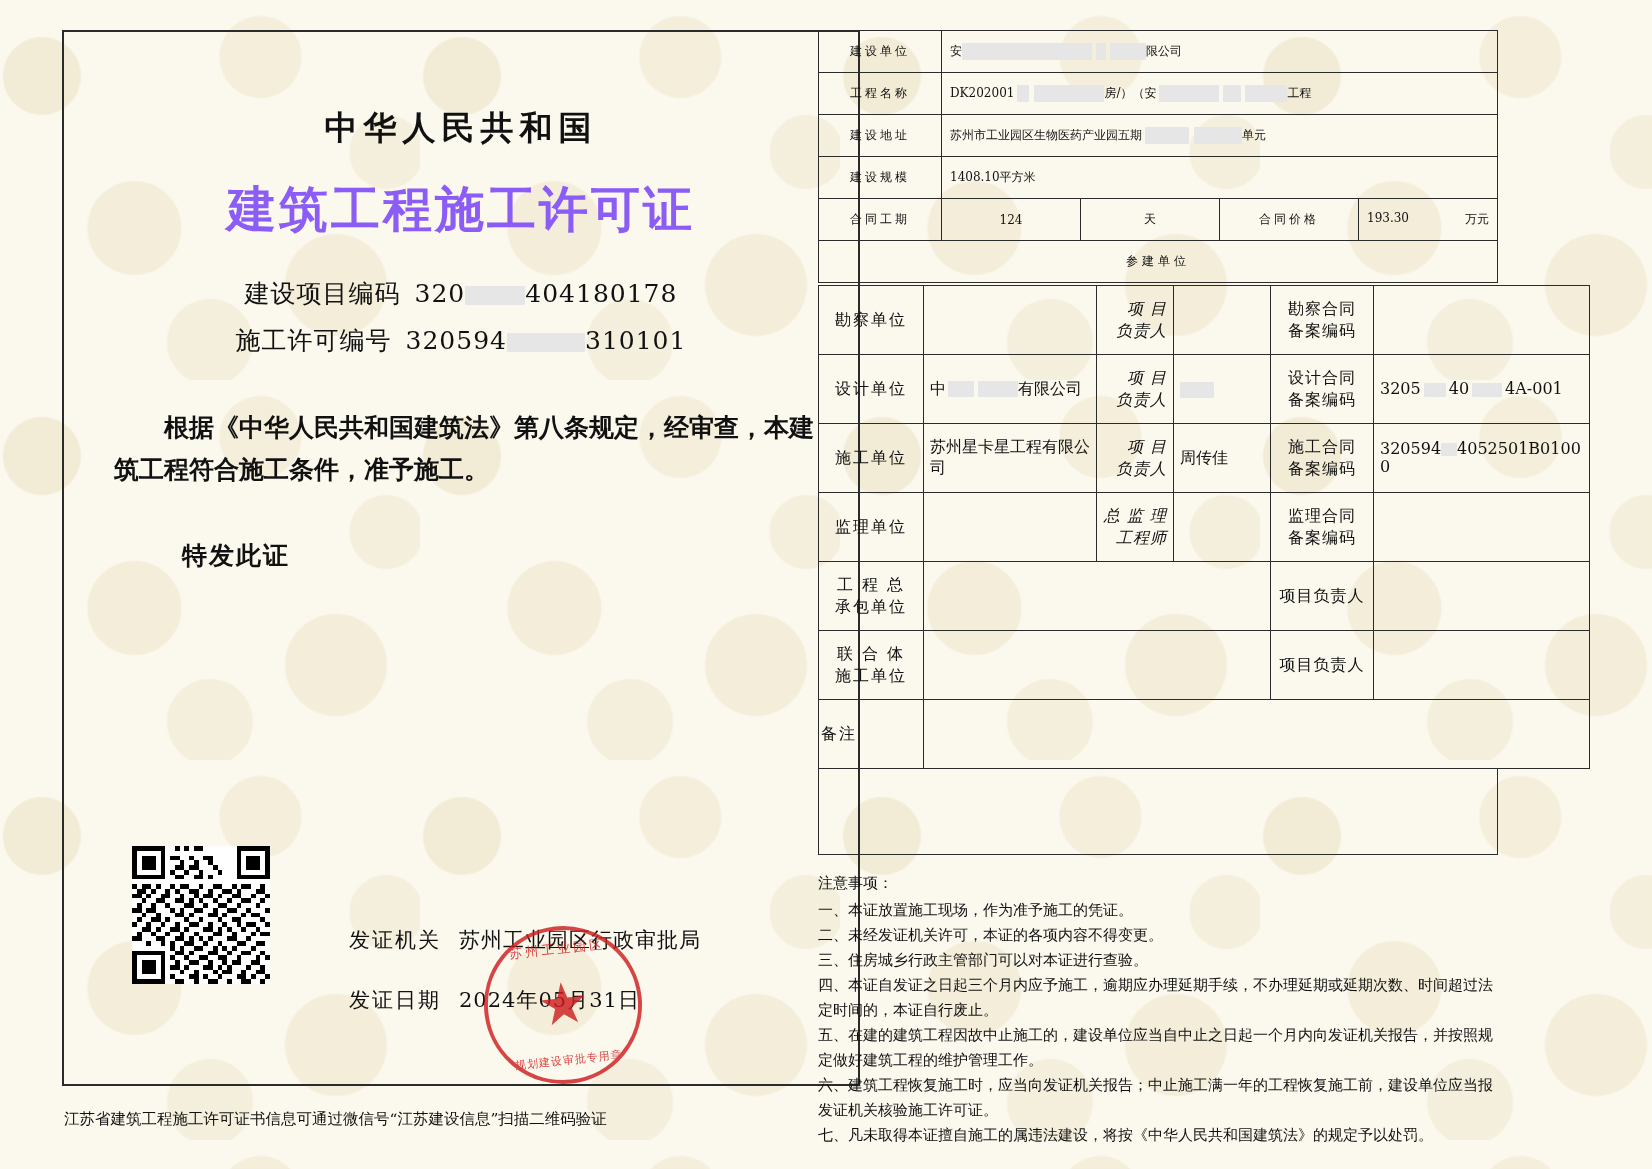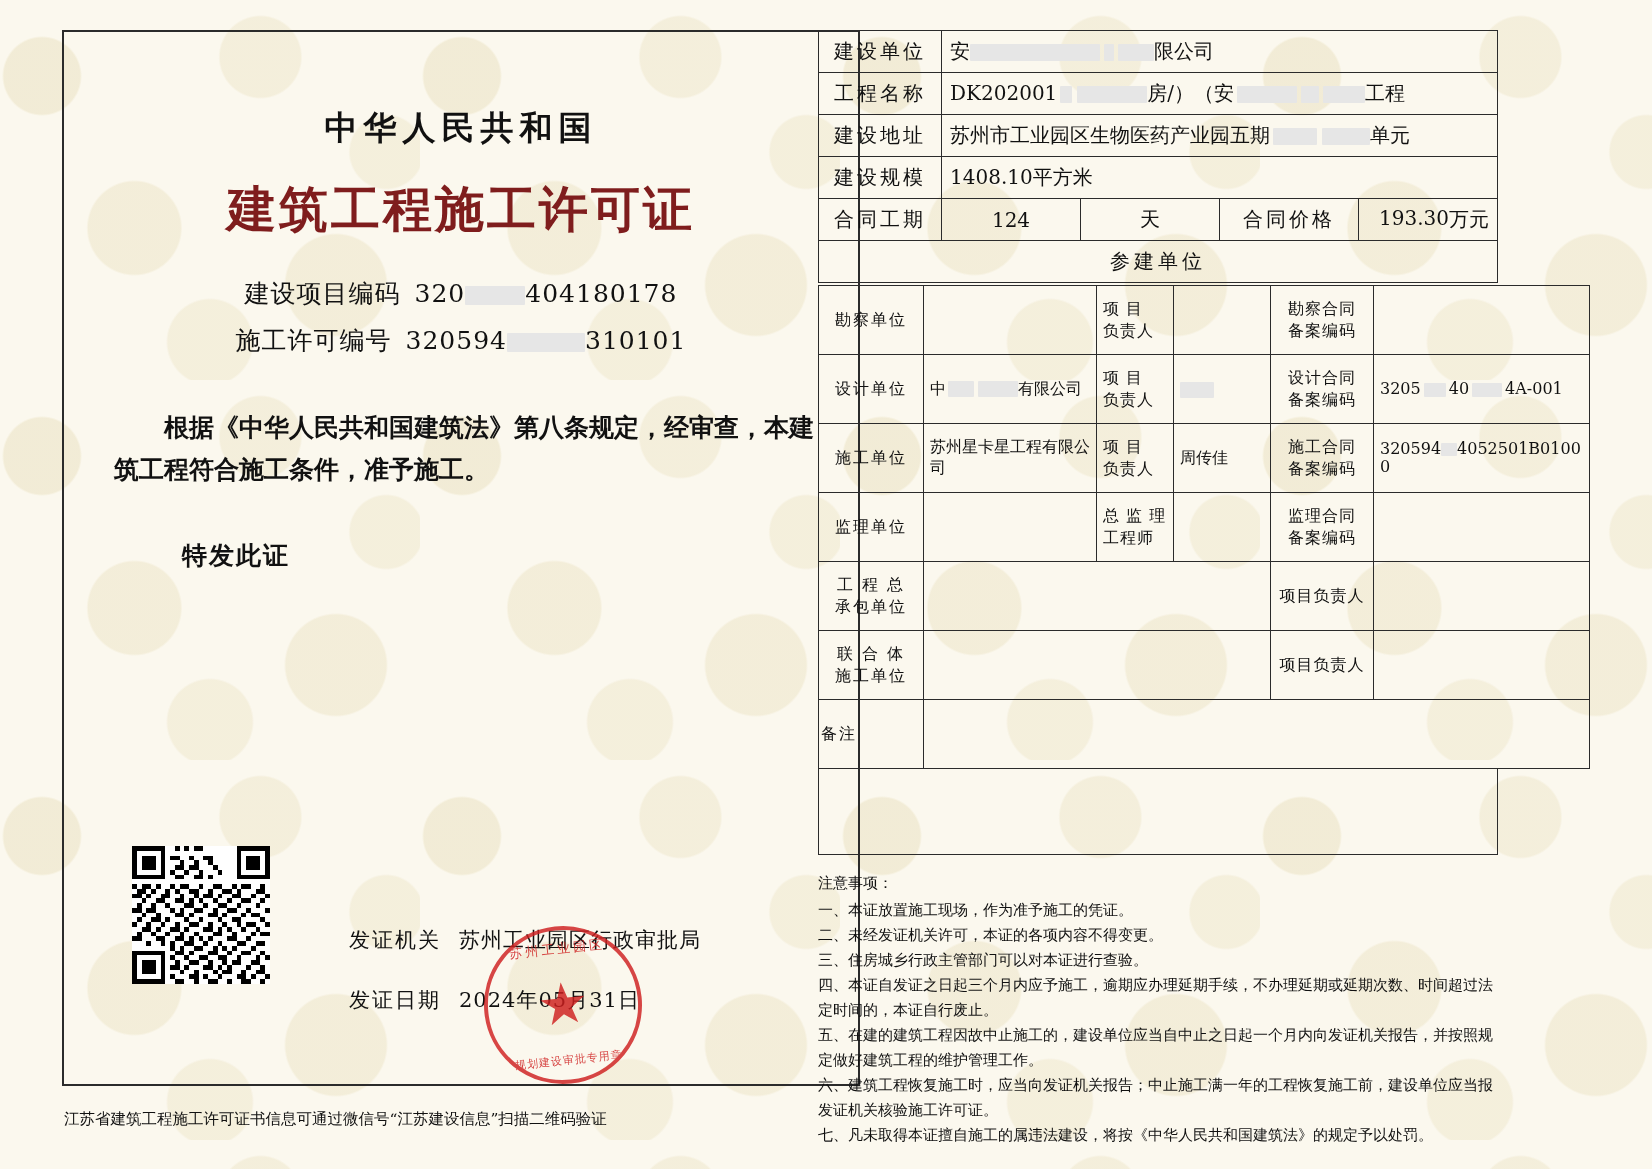--- a/index.html
+++ b/index.html
@@ -34,21 +34,21 @@
   }
   .cert-inner{position:relative;width:100%;height:100%;}
   .nation{
     text-align:center;margin-top:74px;
     font-family:"DejaVu Serif","Liberation Serif",serif;
     font-weight:bold;font-size:33px;letter-spacing:6px;color:#111;
   }
   .cert-title{
     text-align:center;margin-top:26px;
     font-family:"DejaVu Serif","Liberation Serif",serif;
-    font-weight:bold;font-size:49px;letter-spacing:3px;color:#7f1d1d;
+    font-weight:bold;font-size:49px;letter-spacing:3px;color:#8b5cf6;
   }
   .code-line{
     text-align:center;
     font-family:"DejaVu Serif","Liberation Serif",serif;
     font-size:25px;color:#111;margin-top:34px;letter-spacing:1px;
   }
   .code-line.second{margin-top:14px;}
   .code-label{margin-right:14px;}
   .masked{
     display:inline-block;background:#e6e6e6;border-radius:1px;
@@ -106,21 +106,21 @@
   }
 
   
   .right-pane{
     position:absolute;left:818px;top:30px;width:680px;height:1056px;
   }
   table.t{border-collapse:collapse;width:680px;table-layout:fixed;}
   table.t td{
     border:1px solid #2b2b2b;
     font-family:"DejaVu Serif","Liberation Serif",serif;
-    font-size:20px;color:#111;
+    font-size:12px;color:#111;
     padding:0 8px;
     height:41px;
     vertical-align:middle;
   }
   td.lbl{
     text-align:center;width:106px;letter-spacing:3px;white-space:nowrap;
   }
   td.val{text-align:left;}
   .mask{
     display:inline-block;background:#e6e6e6;vertical-align:middle;border-radius:1px;
@@ -131,21 +131,21 @@
     font-family:"DejaVu Serif","Liberation Serif",serif;
   }
   table.t2{border-collapse:collapse;width:772px;table-layout:fixed;margin-top:2px;}
   table.t2 td{
     border:1px solid #2b2b2b;
     font-family:"DejaVu Serif","Liberation Serif",serif;
     font-size:16px;color:#111;padding:0 6px;height:68px;vertical-align:middle;
   }
   .c-lbl{text-align:center;width:92px;letter-spacing:2px;line-height:22px;}
   .c-val{width:160px;text-align:left;font-size:14.5px;}
-  .c-lbl2{text-align:left;width:64px;line-height:22px;letter-spacing:1px;}
+  .c-lbl2{text-align:right;width:64px;line-height:22px;letter-spacing:1px;font-style:italic;}
   .c-val2{width:84px;text-align:left;font-size:14.5px;}
   .c-lbl3{text-align:center;width:90px;line-height:22px;letter-spacing:1px;}
   .c-val3{text-align:left;font-size:13.5px;line-height:18px;word-break:break-all;}
   .tall td{height:74px;}
   .remark td{height:56px;}
   .blank-box{
     border:1px solid #2b2b2b;border-top:none;height:86px;width:680px;box-sizing:border-box;
   }
   .notice{
     margin-top:16px;
@@ -431,21 +431,21 @@
       </tr>
       <tr>
         <td class="lbl">建设规模</td>
         <td class="val" colspan="4">1408.10平方米</td>
       </tr>
       <tr>
         <td class="lbl">合同工期</td>
         <td style="text-align:center;width:180px;">124</td>
         <td style="text-align:center;width:60px;">天</td>
         <td class="lbl" style="width:100px;">合同价格</td>
-        <td style="text-align:right;">
+        <td style="text-align:left;">
           <span>193.30</span>
           <span style="float:right;">万元</span>
         </td>
       </tr>
       <tr class="sep-row">
         <td colspan="5">参建单位</td>
       </tr>
     </tbody>
       </table>
 

